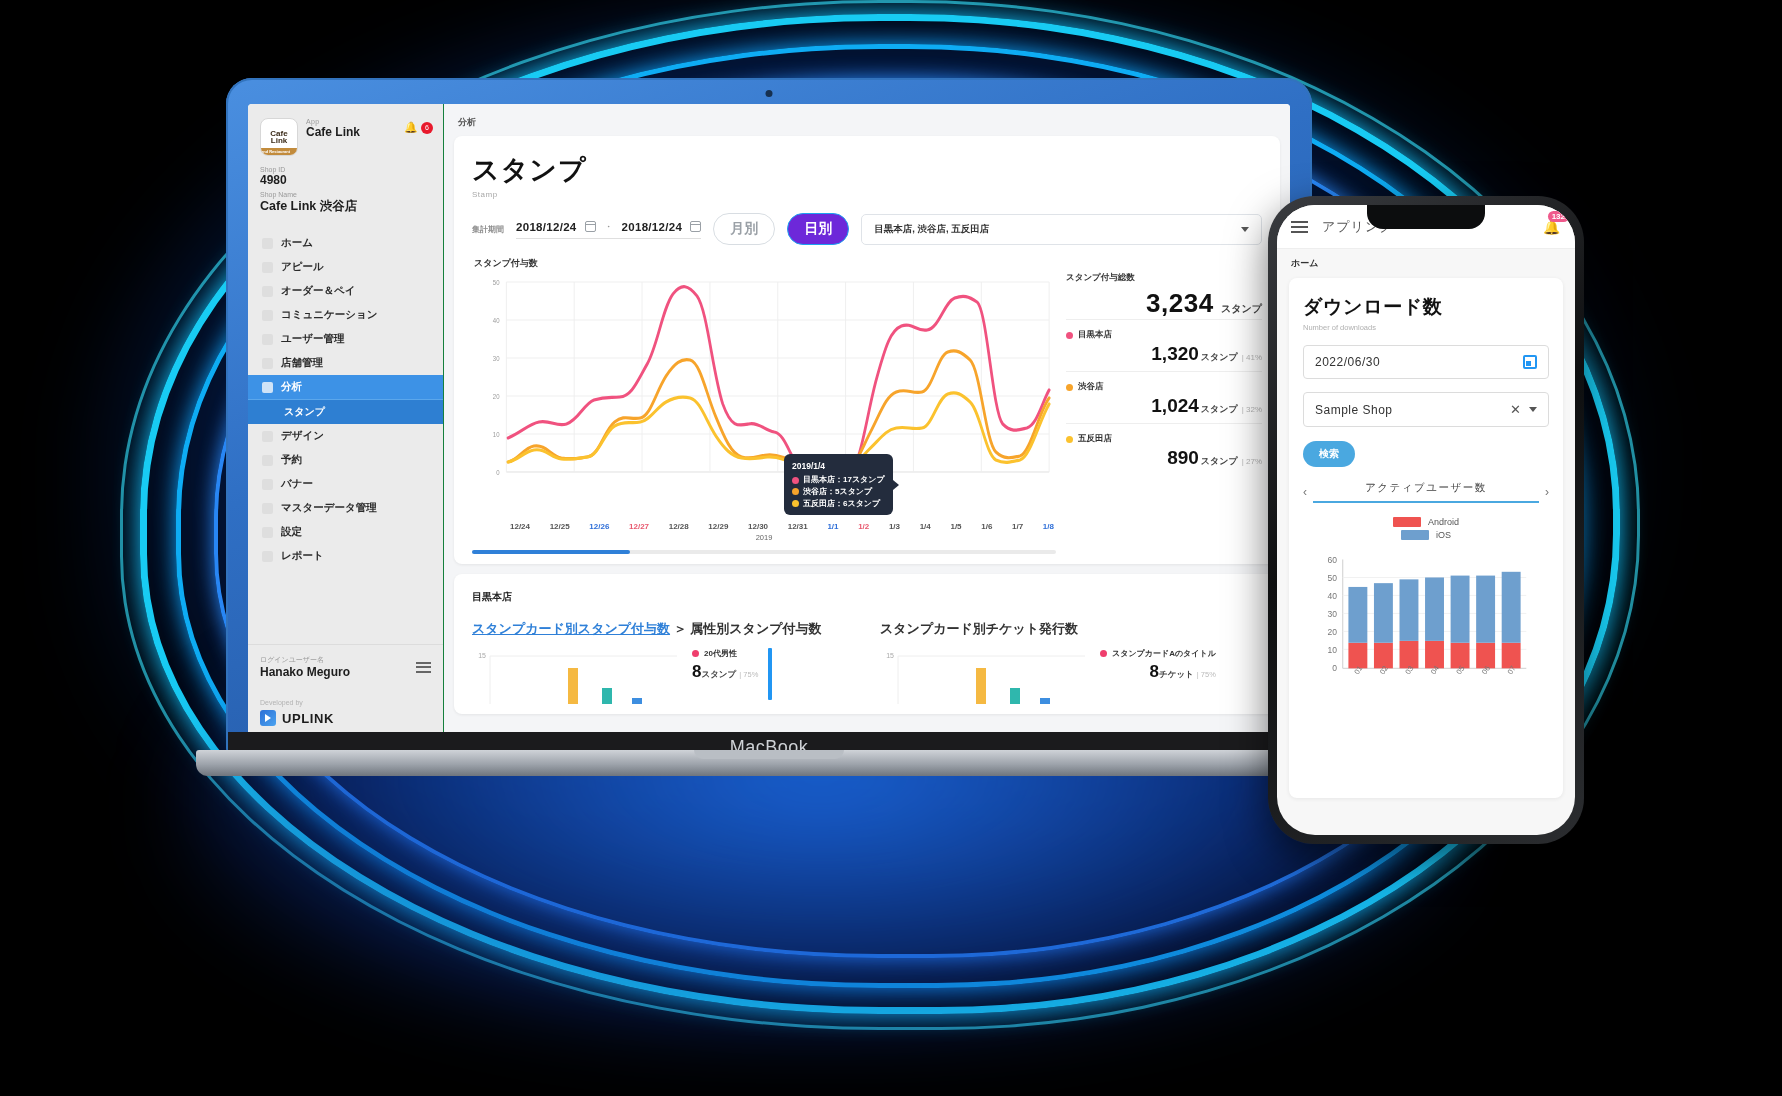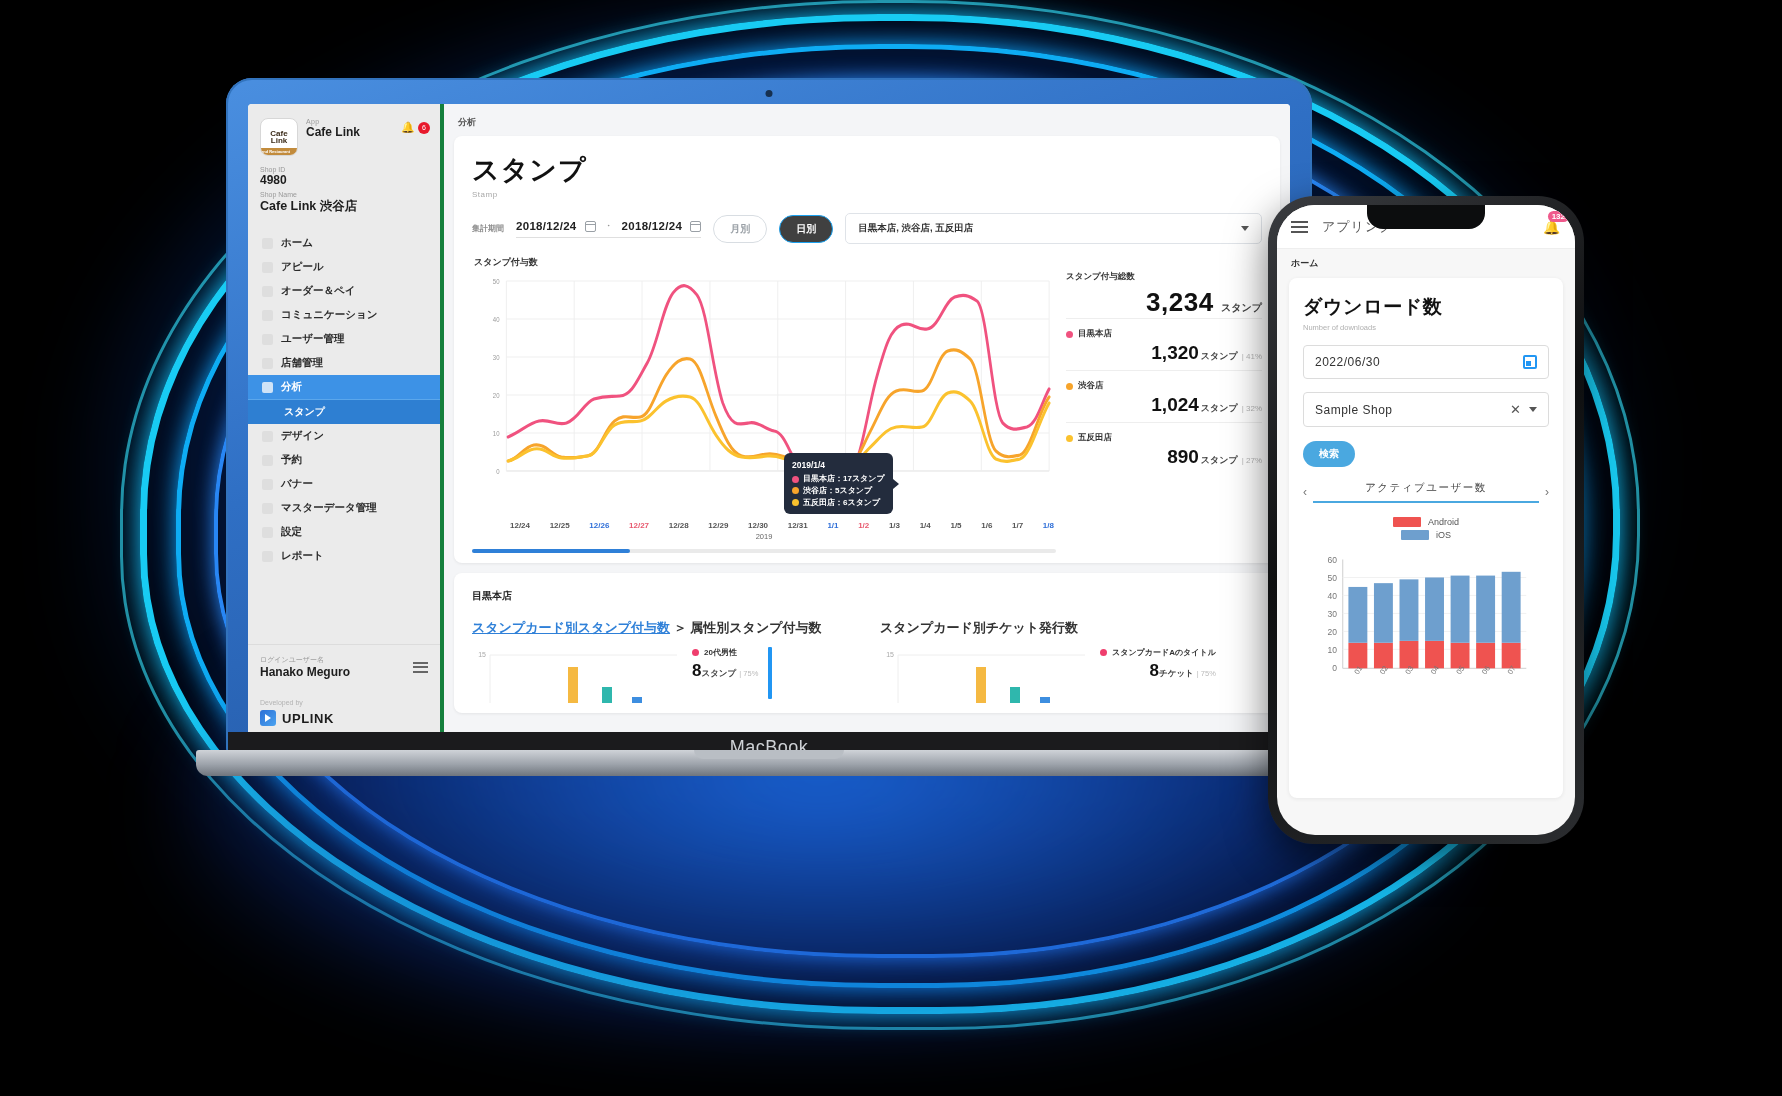--- a/index.html
+++ b/index.html
@@ -50,21 +50,21 @@
     width:150px; height:9px; background:#b9bec4; border-radius:0 0 9px 9px;
   }
   .mb-label-strip {
     position:absolute; left:32px; top:654px; width:1082px; height:30px;
     background:#1b1b1d; border-radius:0 0 6px 6px;
     color:#cfd2d6; font-size:18px; text-align:center; line-height:30px; letter-spacing:.5px;
   }
 
   
   .dash-sidebar {
-    width:196px; flex:0 0 196px; background:#ebebeb; border-right:4px solid #15803d;
+    width:196px; flex:0 0 196px; background:#ebebeb; border-right:1px solid #15803d;
     display:flex; flex-direction:column; position:relative;
   }
   .app-head { padding:14px 10px 8px 12px; display:flex; align-items:flex-start; gap:8px; }
   .app-logo {
     width:38px;height:38px;border-radius:8px;background:#fff;border:1px solid #d7d7d7;
     display:flex;flex-direction:column;align-items:center;justify-content:center;
     font-size:7px;line-height:7px;color:#3a2a18;font-weight:bold;position:relative;overflow:hidden;
   }
   .app-logo .l1{font-size:8px}
   .app-logo .ubar{position:absolute;bottom:0;left:0;right:0;height:7px;background:#c28b3c;color:#fff;font-size:4px;line-height:7px;}
@@ -107,22 +107,22 @@
   .card { background:#fff; border-radius:8px; padding:16px 18px 10px 18px; box-shadow:0 1px 3px rgba(0,0,0,.07); }
   .page-title { font-size:27px; font-weight:bold; color:#111; letter-spacing:1px;}
   .page-sub { font-size:8px; color:#a8a8a8; margin-top:2px; letter-spacing:.5px;}
   .filter-bar { display:flex; align-items:center; gap:12px; margin-top:14px; }
   .f-label { font-size:8px; color:#8e8e8e; font-weight:bold;}
   .date-group { display:flex; align-items:center; gap:8px; border-bottom:1px solid #dfdfdf; padding-bottom:4px; }
   .date-val { font-size:11.5px; font-weight:bold; color:#222; letter-spacing:.3px;}
   .cal-ico { width:11px;height:11px;border:1px solid #9aa0a6;border-radius:2px;position:relative;}
   .cal-ico:before{content:"";position:absolute;left:0;right:0;top:2px;height:1px;background:#9aa0a6;}
   .sep-dot { color:#999; font-size:10px;}
-  .pill { font-size:10px; padding:6px 16px; border-radius:20px; border:1px solid #d8dde2; color:#9aa0a6; background:#fff; font-weight:bold;}
-  .pill.on { background:#404040; color:#fff; border-color:#1ca2f0;}
+  .pill { font-size:14px; padding:6px 16px; border-radius:20px; border:1px solid #d8dde2; color:#9aa0a6; background:#fff; font-weight:bold;}
+  .pill.on { background:#6d28d9; color:#fff; border-color:#1ca2f0;}
   .store-select {
     flex:1; border:1px solid #dfe3e8; border-radius:5px; padding:8px 12px;
     font-size:9.5px; font-weight:bold; color:#333; display:flex; align-items:center; justify-content:space-between;
   }
   .caret { width:0;height:0;border-left:4px solid transparent;border-right:4px solid transparent;border-top:5px solid #555;}
   .sec-label { font-size:9px; font-weight:bold; color:#333; margin:12px 0 2px 2px;}
   .chart-row { display:flex; gap:6px; }
   .chart-box { flex:1; position:relative; }
   .stats-col { width:200px; flex:0 0 200px; padding-left:4px;}
   .stat-total-k { font-size:8.5px; font-weight:bold; color:#333; }

